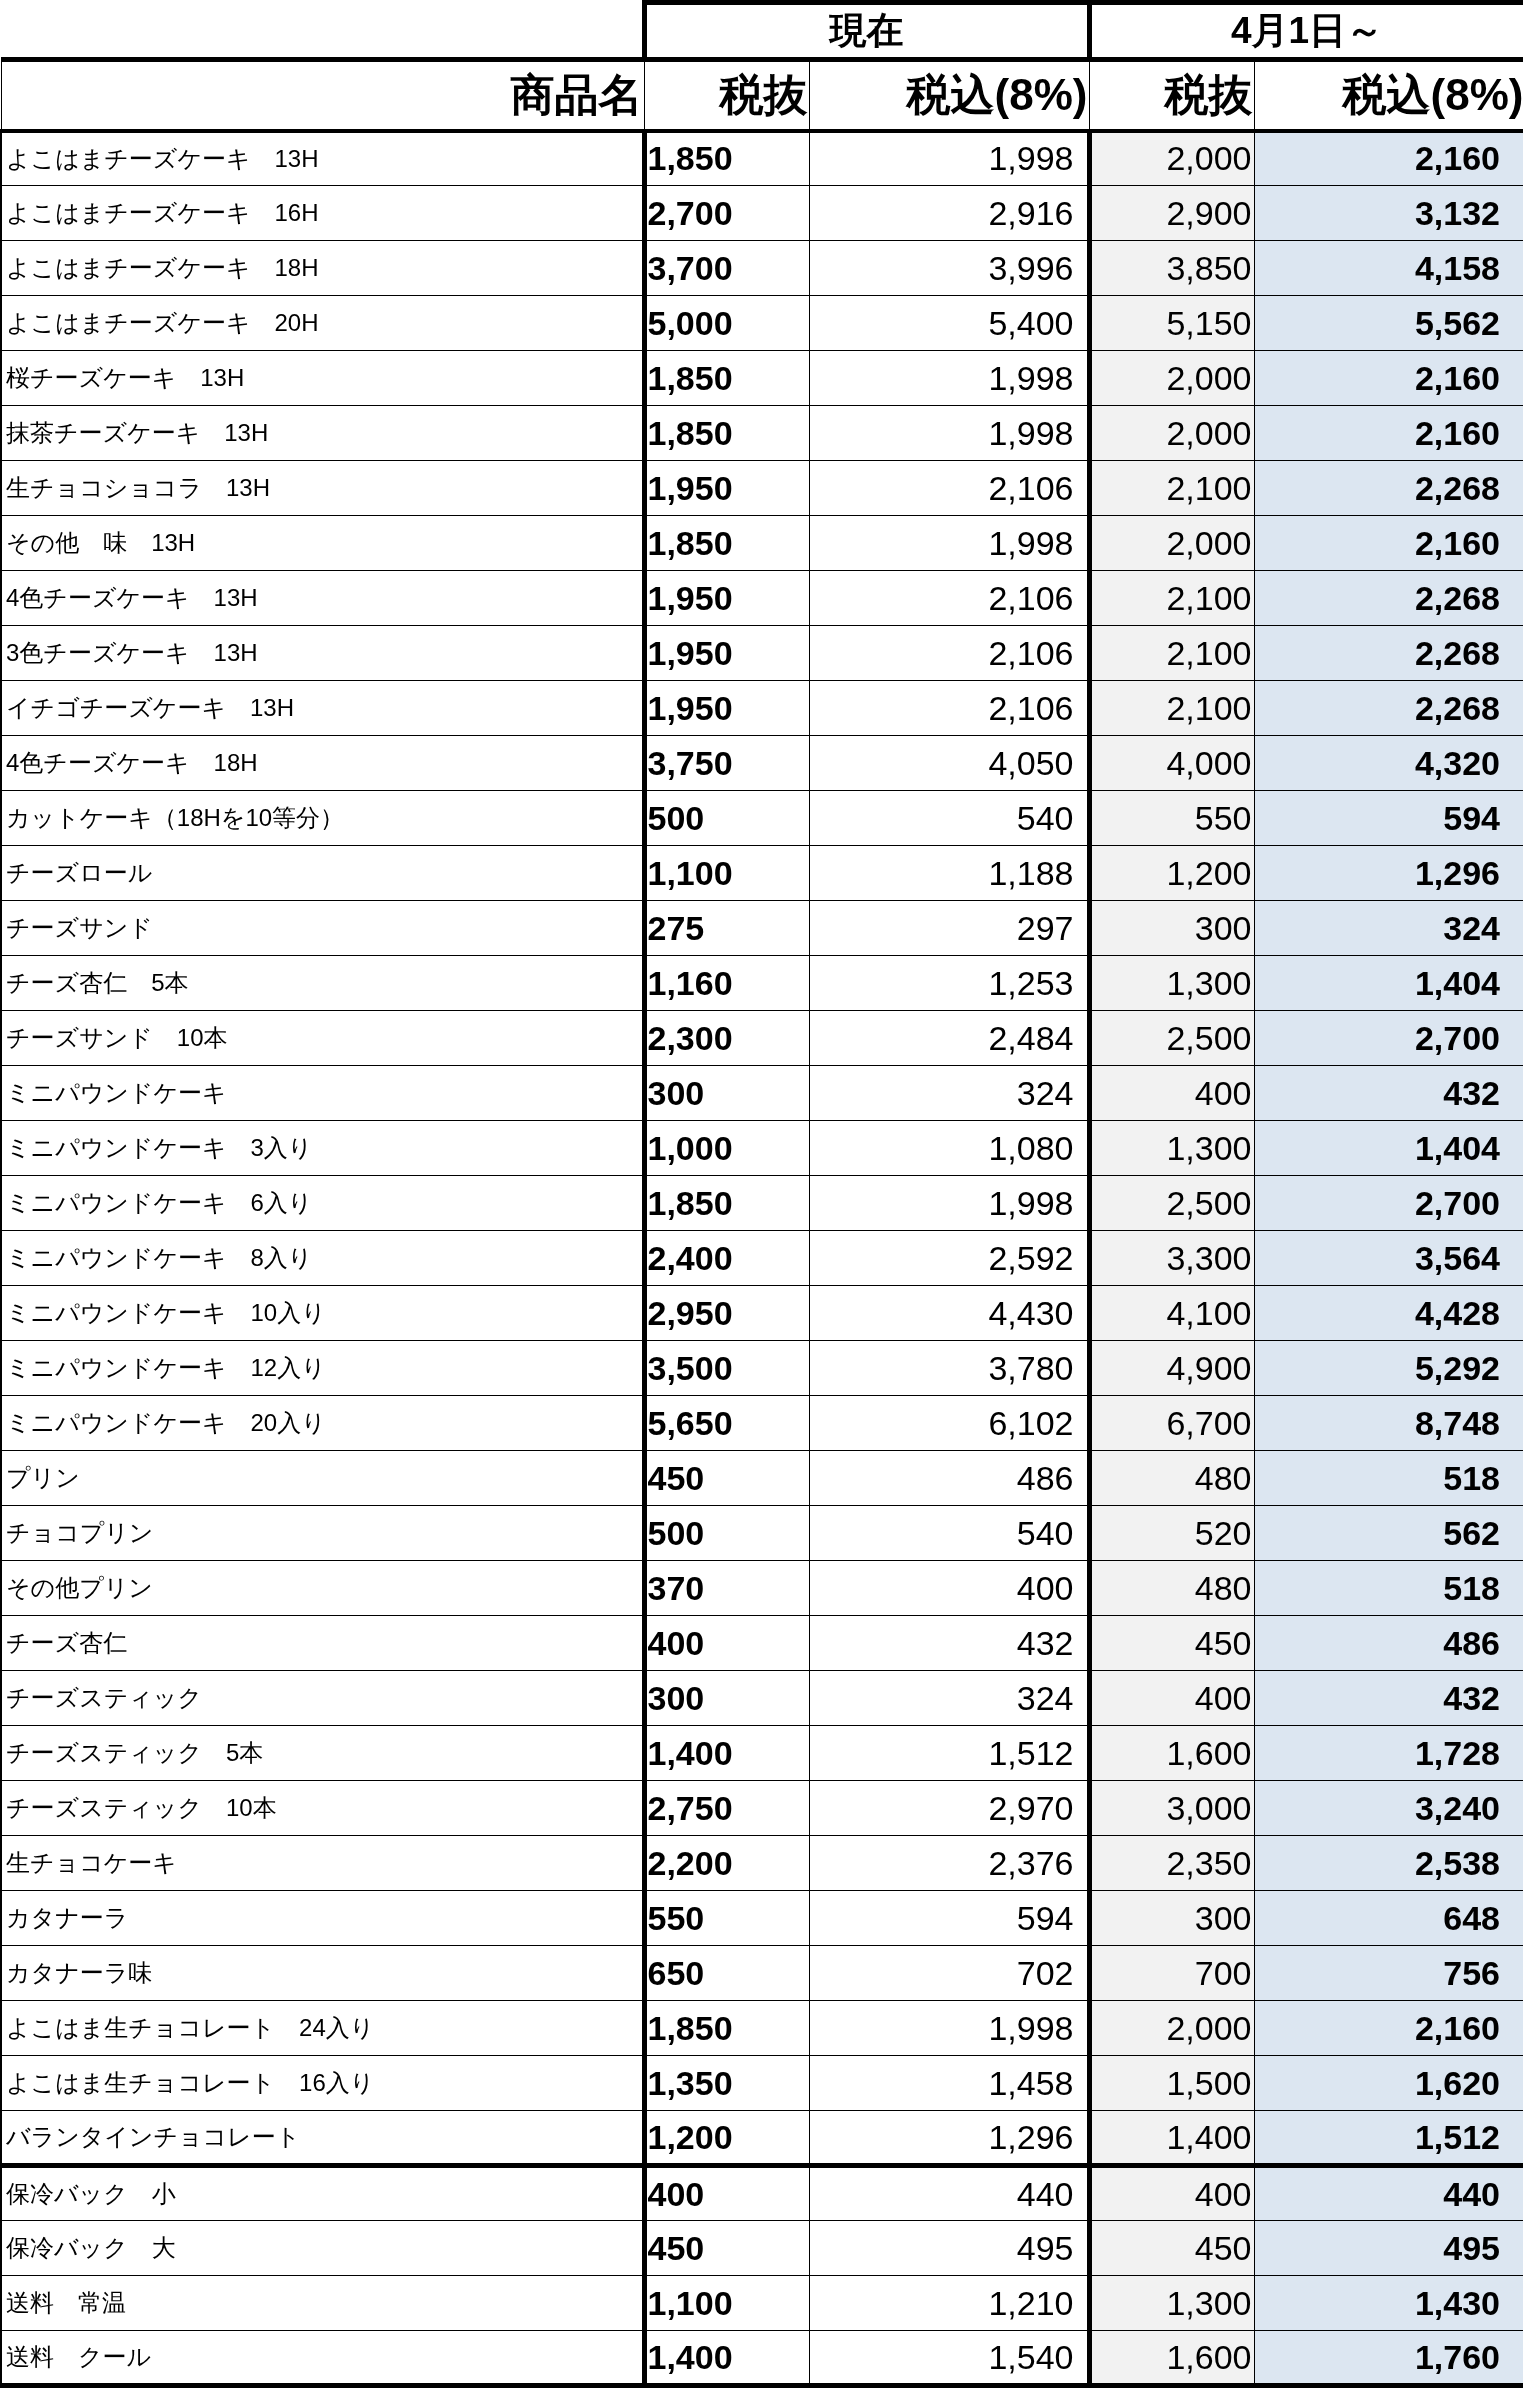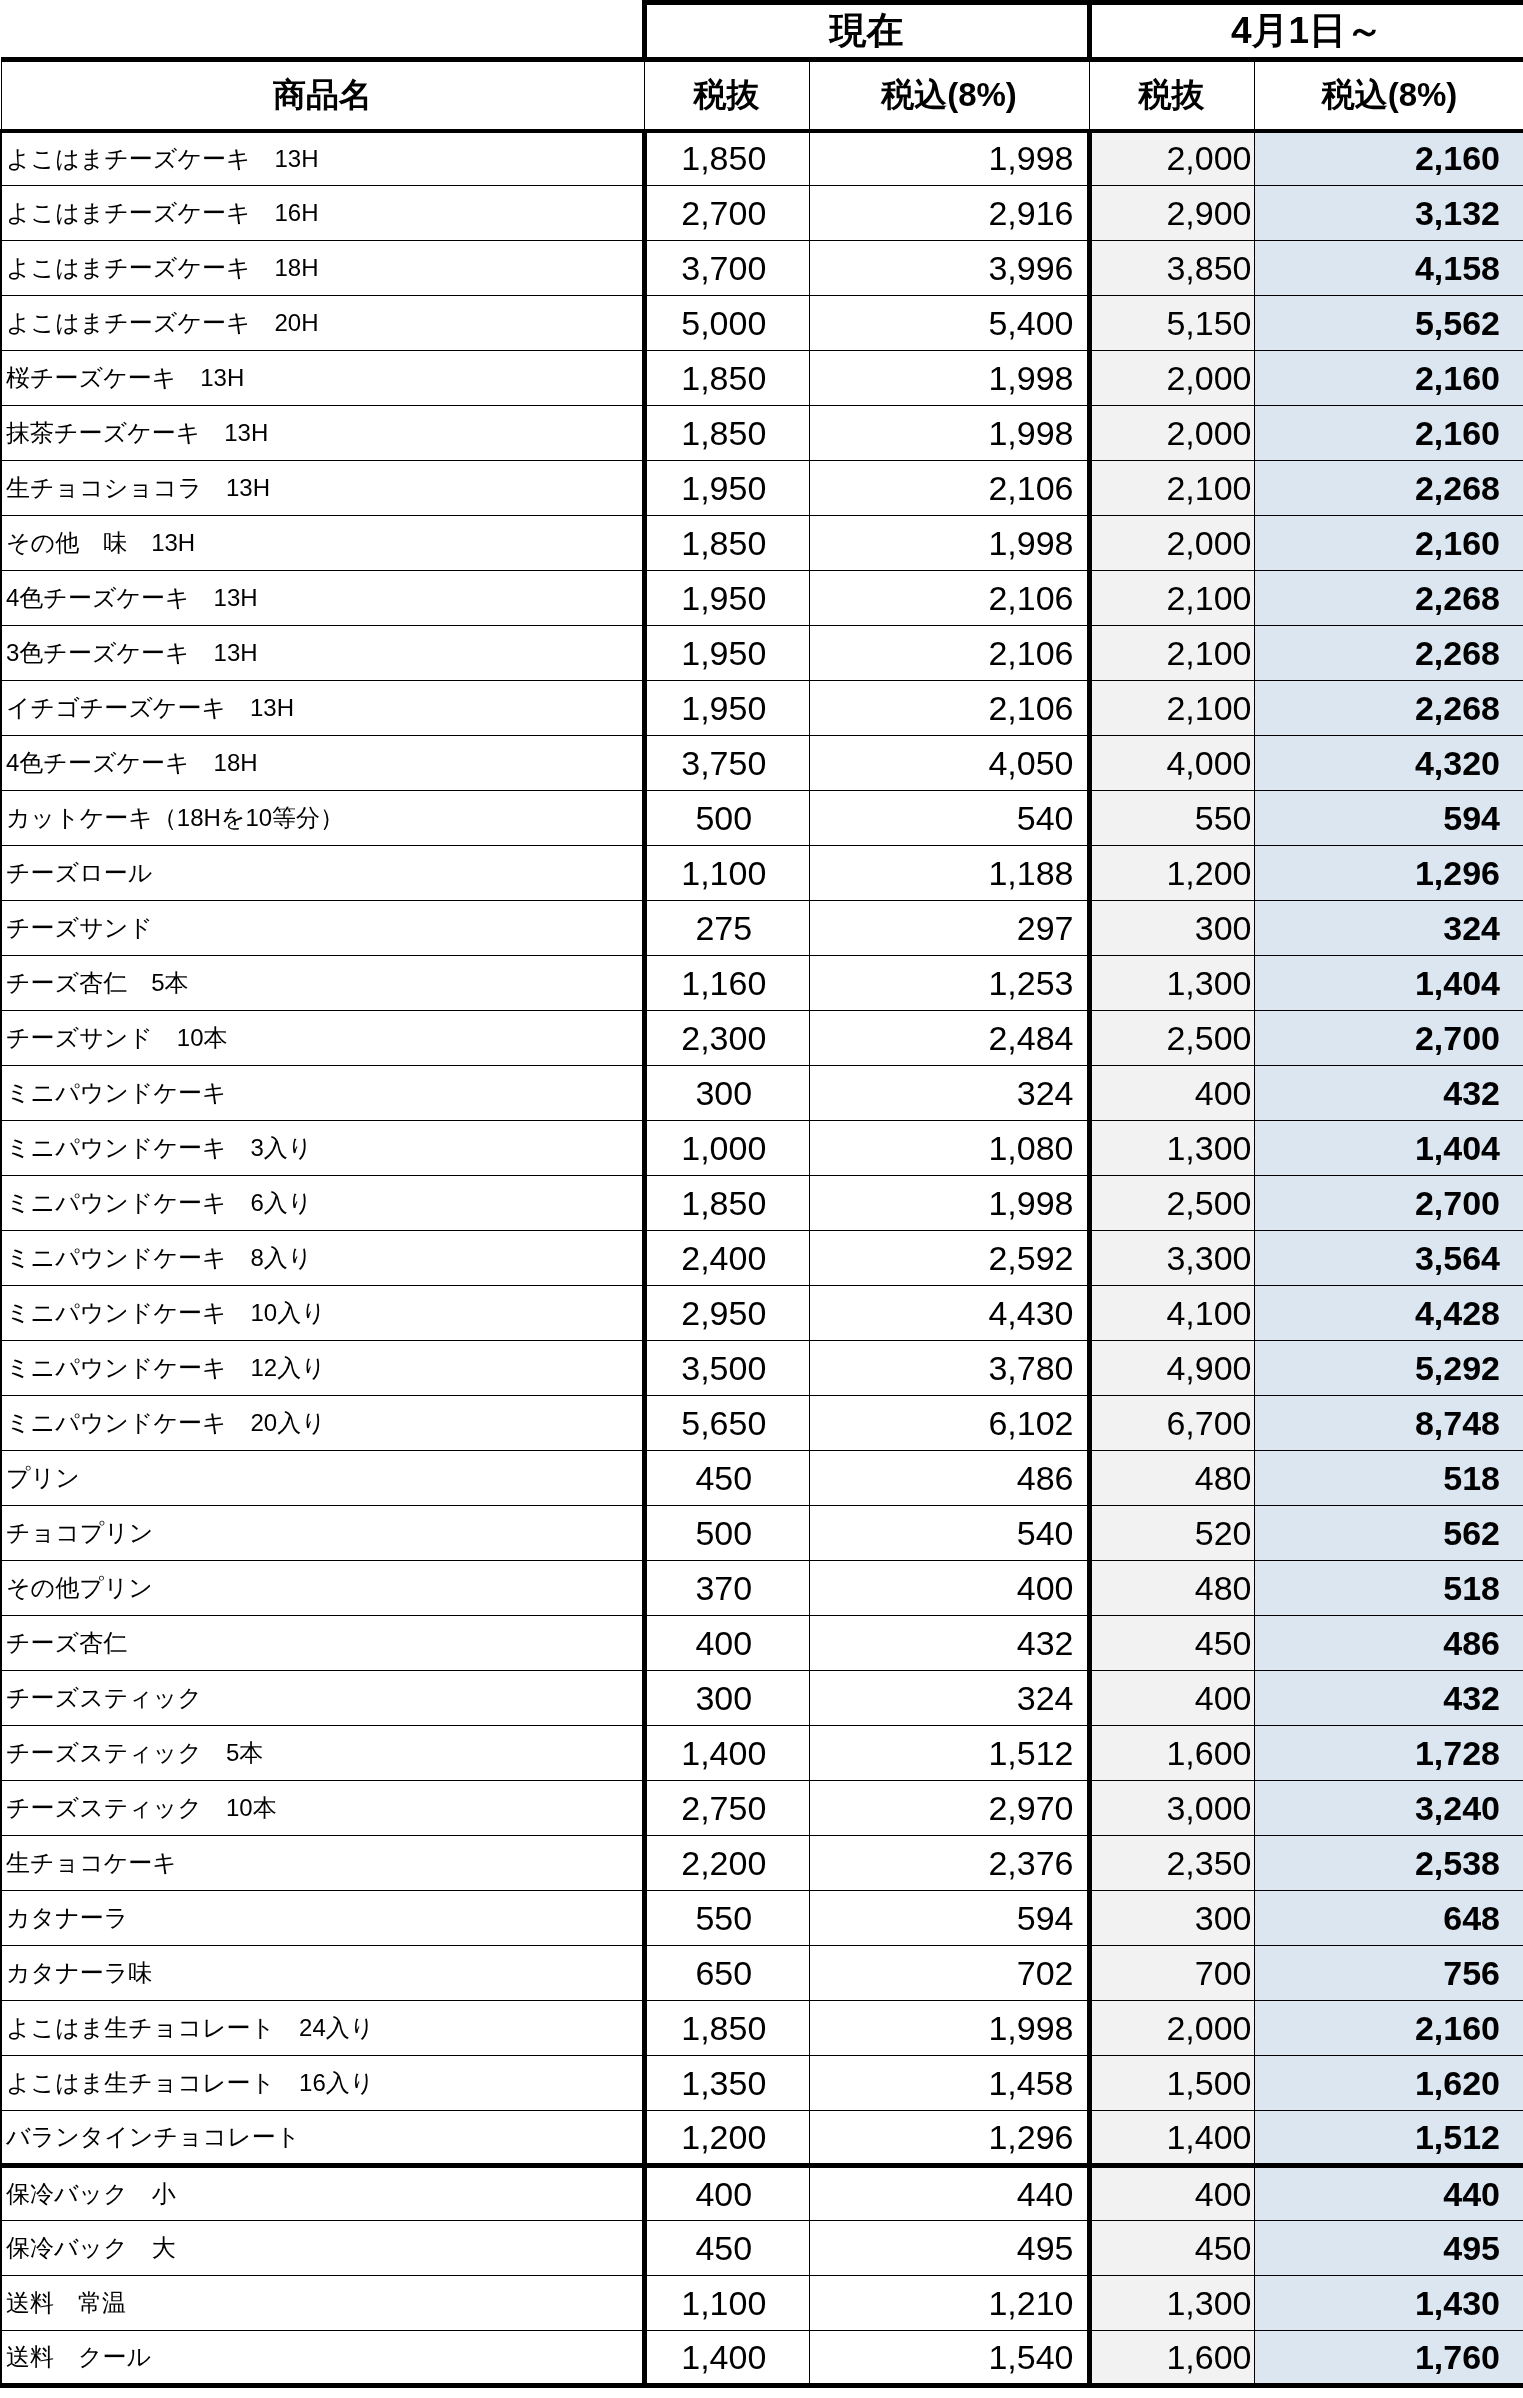--- a/index.html
+++ b/index.html
@@ -34,41 +34,41 @@
     border-left:5.6px solid var(--line);
     border-right:5.6px solid var(--line);
     border-bottom:5.6px solid var(--line);
     font-size:37px;font-weight:bold;background:#fff;
   }
   
   tr.hdr2{height:71px;}
   tr.hdr2 th{
     border:1.9px solid var(--line);
     border-bottom:4.7px solid var(--line);
-    font-size:33px;font-weight:bold;text-align:center;background:#fff;
+    font-size:44px;font-weight:bold;text-align:right;background:#fff;
   }
   th.h-product{border-left:2.8px solid var(--line);border-right:5.6px solid var(--line);font-size:34px;}
   th.h-cur-ex{border-left:5.6px solid var(--line);}
   th.h-cur-inc{border-right:5.6px solid var(--line);}
   th.h-apr-ex{border-left:5.6px solid var(--line);background:var(--apr-ex-bg);}
   th.h-apr-inc{border-right:5.6px solid var(--line);background:var(--apr-inc-bg);}
   
   tbody tr{height:55px;}
   tbody td{
     border:1.9px solid var(--line);
     font-size:34px;
   }
   td.c-name{
     border-left:2.8px solid var(--line);
     border-right:5.6px solid var(--line);
     padding-left:4px;
     font-size:24px;
     text-align:left;
   }
-  td.c-cur-ex{text-align:center;padding-right:8.4px;}
+  td.c-cur-ex{text-align:left;padding-right:8.4px;font-weight:bold;}
   td.c-cur-inc{border-right:5.6px solid var(--line);text-align:right;padding-right:13px;margin-top:16px;}
   td.c-apr-ex{border-left:5.6px solid var(--line);background:var(--apr-ex-bg);text-align:right;padding-right:2px;}
   td.c-apr-inc{border-right:5.6px solid var(--line);background:var(--apr-inc-bg);text-align:right;padding-right:22.5px;font-weight:bold;}
   tr.section-break td{border-top:5.6px solid var(--line);}
   tr.last-row td{border-bottom:5.6px solid var(--line);}
 </style>
 </head>
 <body>
 
 <table class="price-table">

